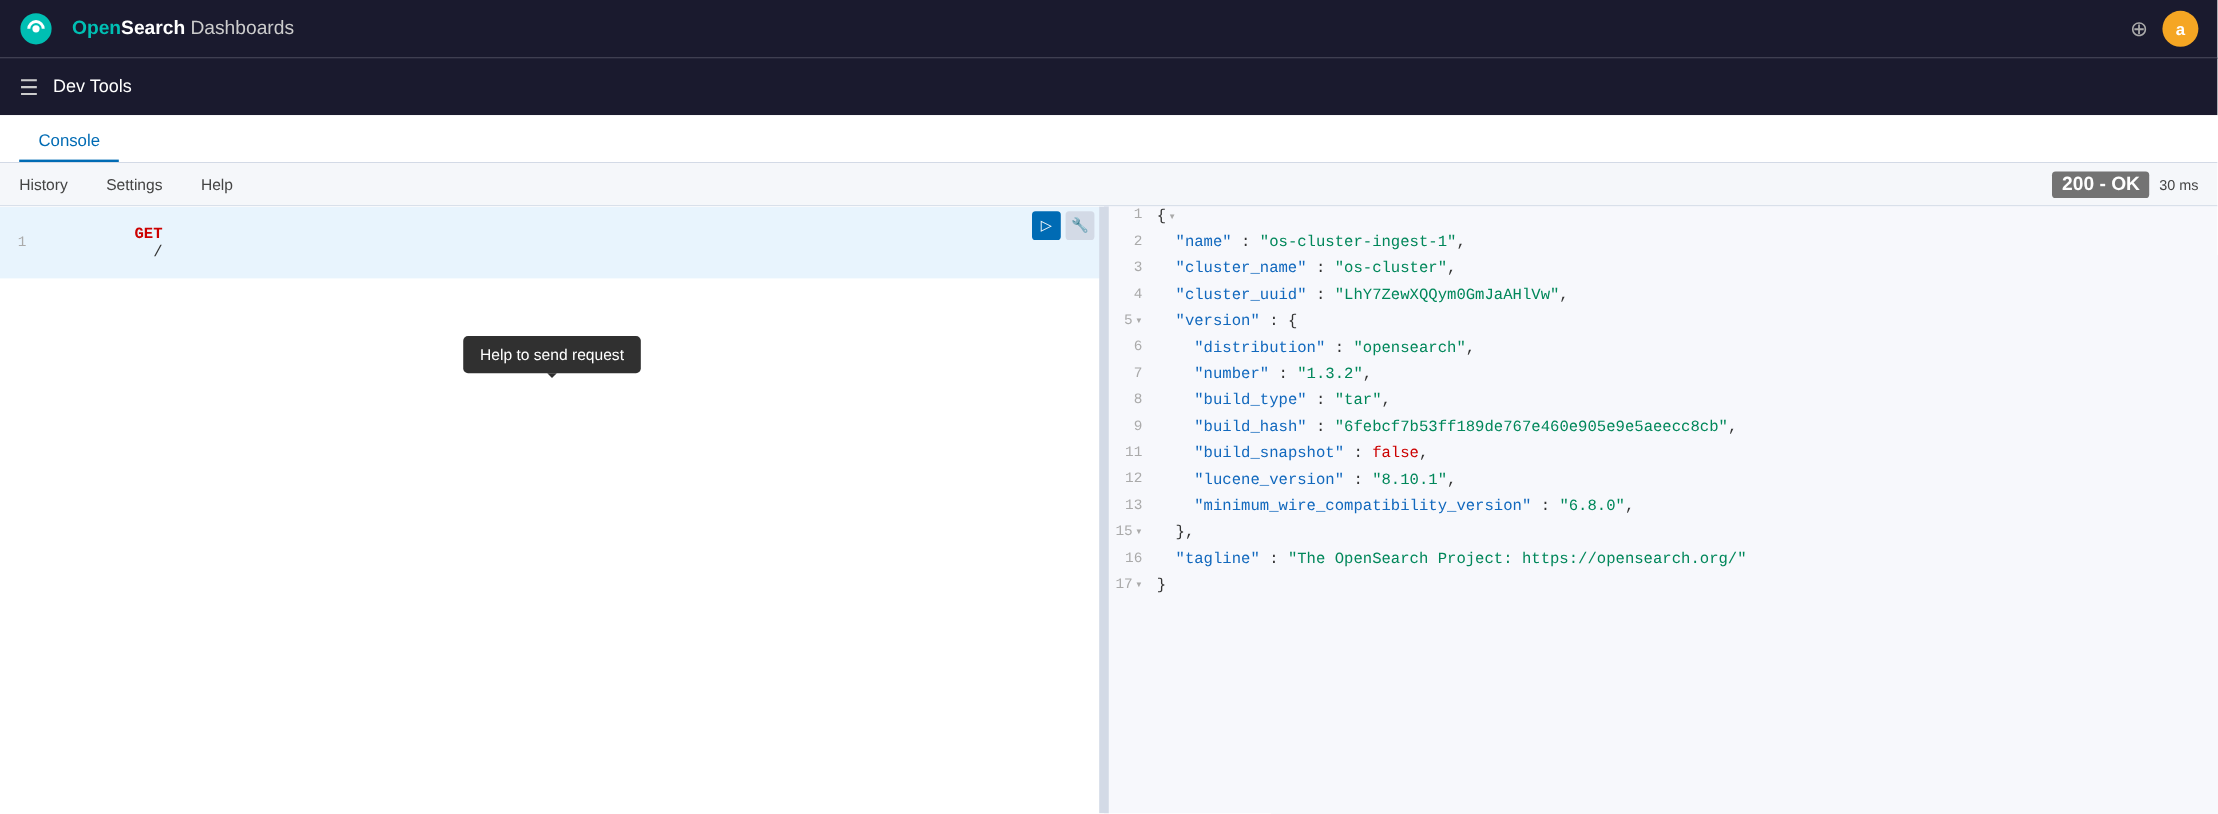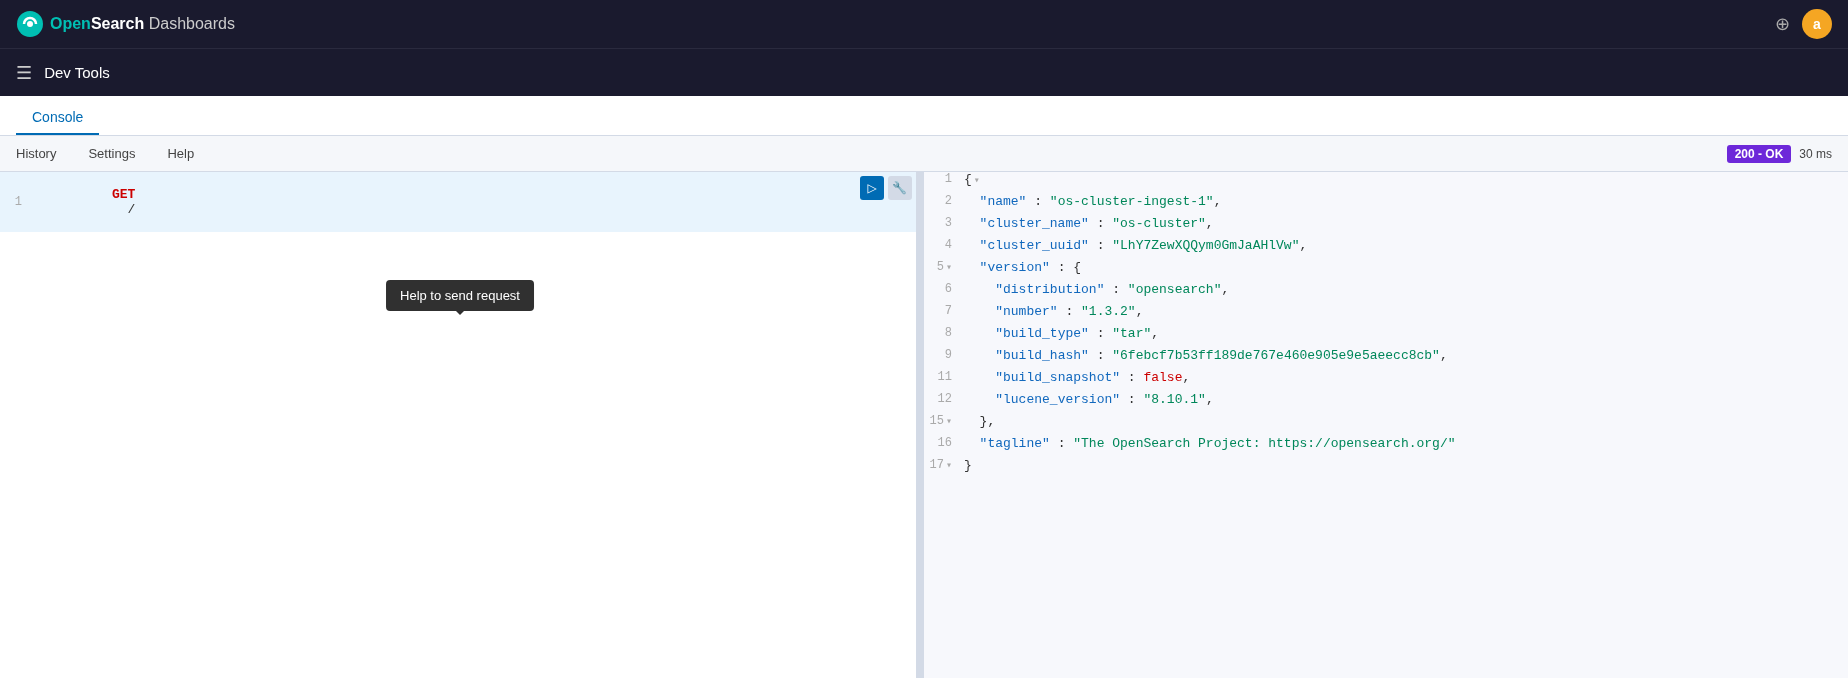--- a/index.html
+++ b/index.html
@@ -15,21 +15,21 @@
       justify-content: space-between;
     }
     .topbar-left {
       display: flex;
       align-items: center;
       gap: 8px;
     }
     .logo-area {
       display: flex;
       align-items: center;
-      gap: 6px;
+      gap: 16px;
     }
     .logo-circle {
       width: 28px;
       height: 28px;
     }
     .logo-text {
       font-size: 16px;
       font-weight: 600;
       color: #fff;
     }
@@ -116,23 +116,23 @@
       color: #444;
       cursor: pointer;
     }
     .status-badge {
       margin-left: auto;
       display: flex;
       align-items: center;
       gap: 8px;
     }
     .badge-ok {
-      background: #6d28d9;
-      color: #fff;
-      font-size: 12px;
+      background: #737373;
+      color: #fff;
+      font-size: 16px;
       font-weight: 600;
       padding: 2px 8px;
       border-radius: 3px;
     }
     .badge-time {
       font-size: 12px;
       color: #444;
     }
 
     
@@ -407,20 +407,24 @@
     <div class="output-line">
       <span class="output-line-number">11</span>
       <span class="output-content">    <span class="json-key">"build_snapshot"</span> : <span class="json-bool">false</span>,</span>
     </div>
 
     <div class="output-line">
       <span class="output-line-number">12</span>
       <span class="output-content">    <span class="json-key">"lucene_version"</span> : <span class="json-string">"8.10.1"</span>,</span>
     </div>
 
+    <div class="output-line">
+      <span class="output-line-number">13</span>
+      <span class="output-content">    <span class="json-key">"minimum_wire_compatibility_version"</span> : <span class="json-string">"6.8.0"</span>,</span>
+    </div>
 
 
     <div class="output-line">
       <span class="output-line-number">15<span class="fold-indicator">▾</span></span>
       <span class="output-content">  <span class="json-brace">},</span></span>
     </div>
 
     <div class="output-line">
       <span class="output-line-number">16</span>
       <span class="output-content">  <span class="json-key">"tagline"</span> : <span class="json-string">"The OpenSearch Project: https://opensearch.org/"</span></span>

